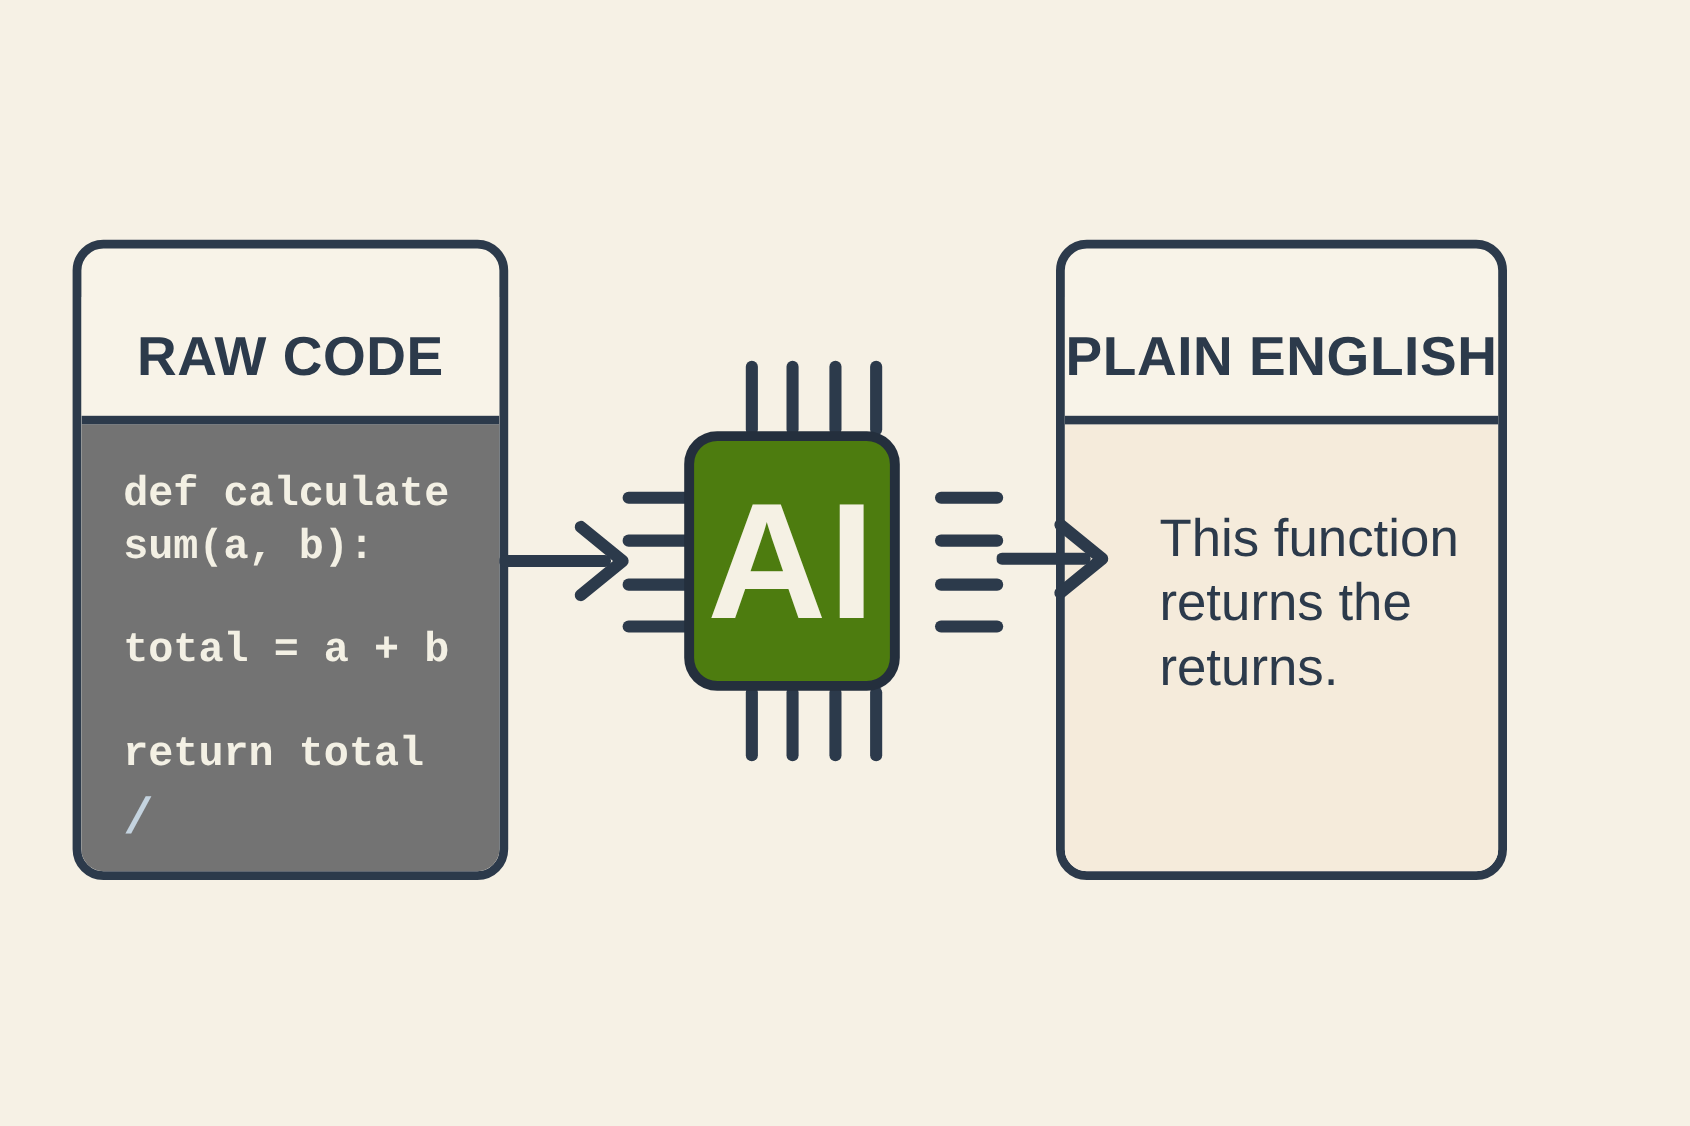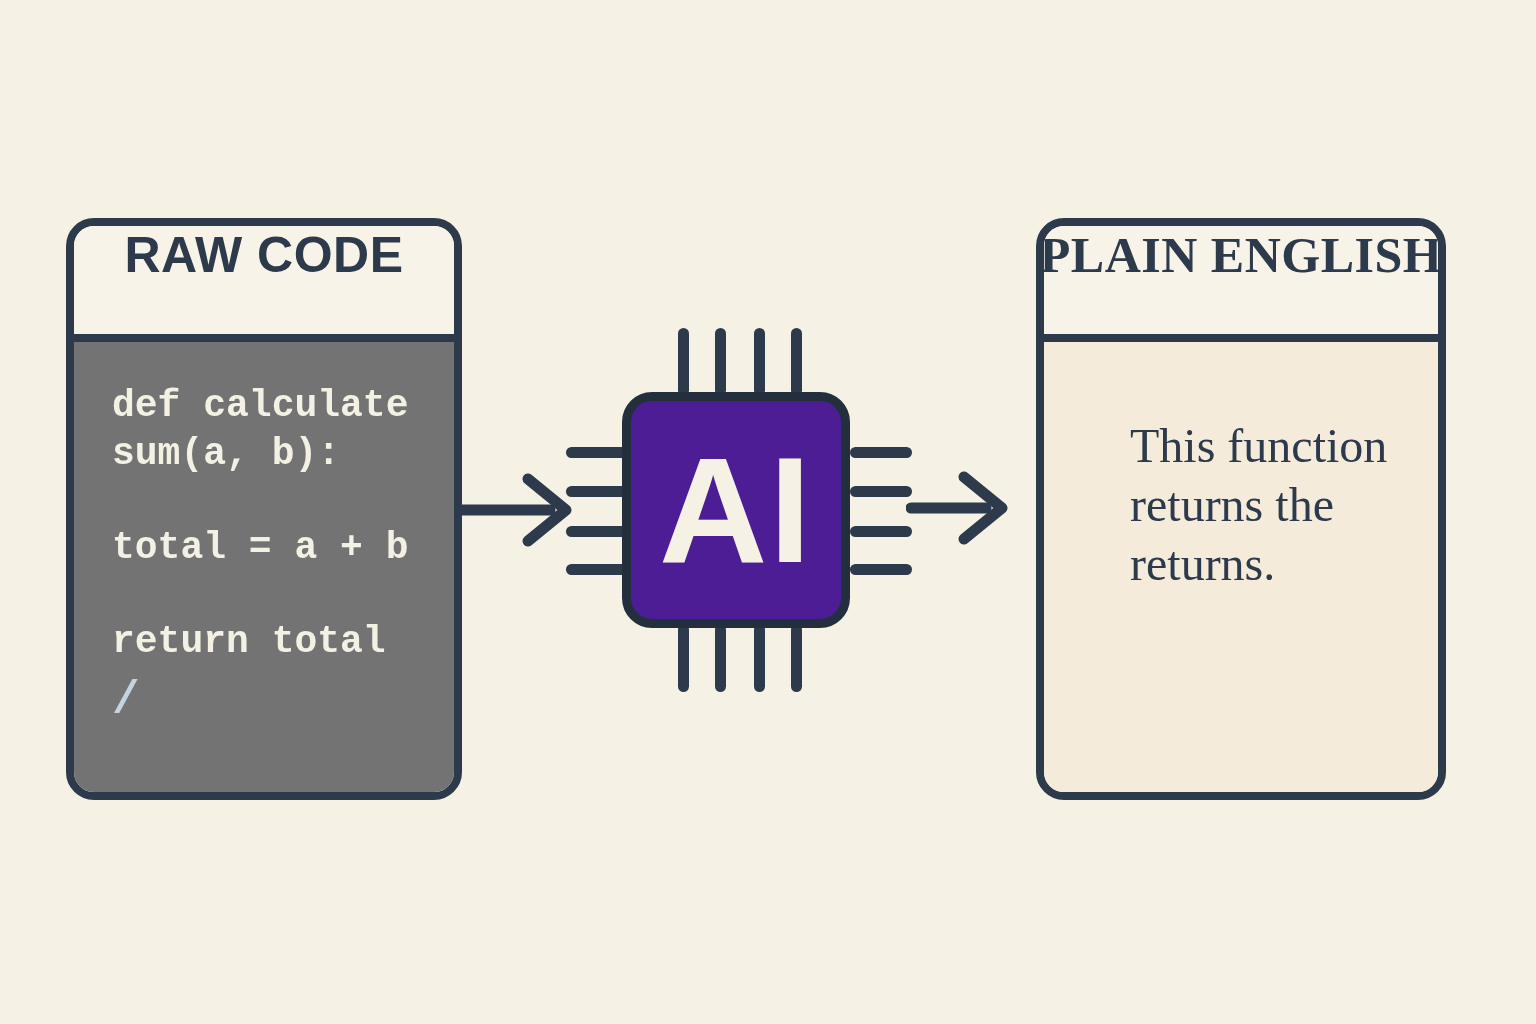--- a/index.html
+++ b/index.html
@@ -22,30 +22,31 @@
     top: 218px;
     height: 582px;
     border: 8px solid #2C3A4B;
     border-radius: 28px;
     overflow: hidden;
     display: flex;
     flex-direction: column;
     background: #F8F3E8;
   }
   .panel.left  { left: 66px;   width: 396px; }
-  .panel.right { left: 1036px; width: 410px; font-family: Liberation Serif, serif; }
+  .panel.right { left: 960px; width: 410px; }
 
   .panel-header {
     height: 116px;
     flex: 0 0 116px;
     border-bottom: 8px solid #2C3A4B;
     background: #F8F3E8;
     display: flex;
-    align-items: flex-start;
+    align-items: center;
     justify-content: center;
+    margin-top: 44px;
   }
   .panel-title {
     font-size: 50px;
     font-weight: bold;
     letter-spacing: 0.5px;
     color: #2C3A4B;
     white-space: nowrap;
   }
 
   .code-body {
@@ -76,23 +77,23 @@
     font-weight: 500;
     color: #2C3A4B;
   }
   .plain-line { white-space: nowrap; margin-left: 40px; }
 
   
   .chip-body {
     position: absolute;
     left: 622px;
     top: 392px;
-    width: 228px;
+    width: 196px;
     height: 236px;
-    background: #4c1d95;
+    background: #4d7c0f;
     border: 9px solid #242F3D;
     border-radius: 30px;
     display: flex;
     align-items: center;
     justify-content: center;
     z-index: 2;
   }
   .chip-label {
     font-size: 150px;
     font-weight: bold;

